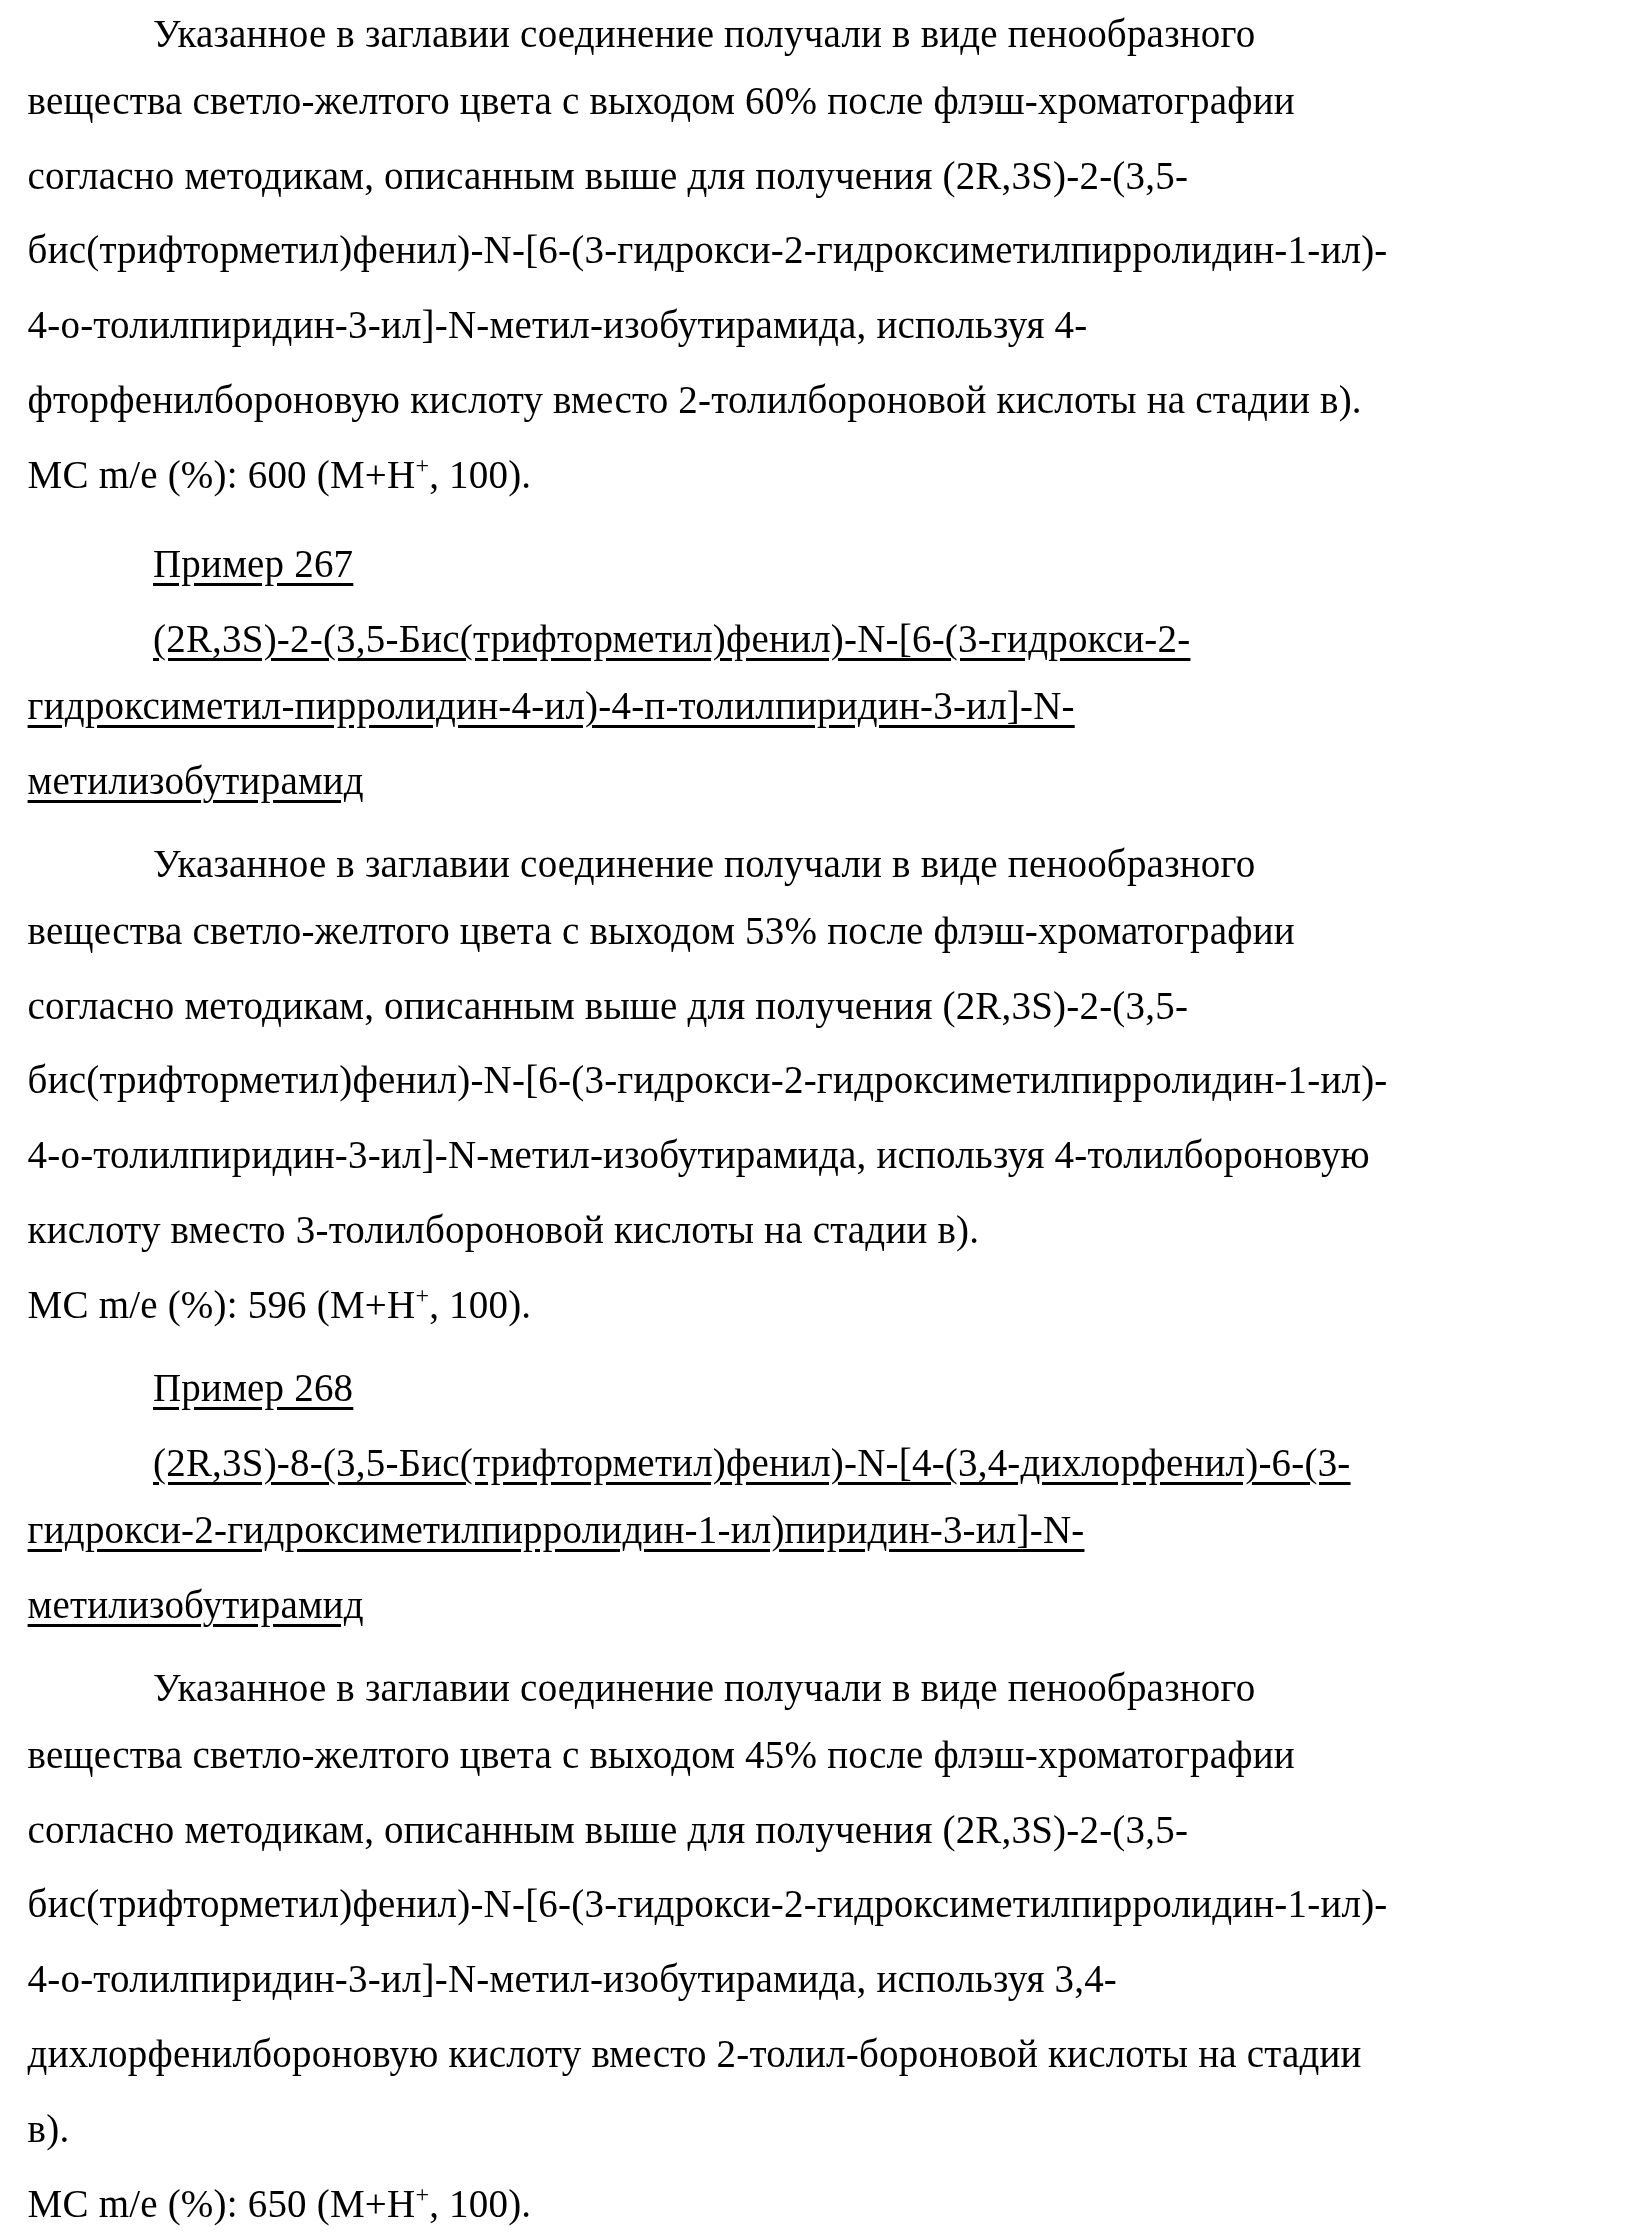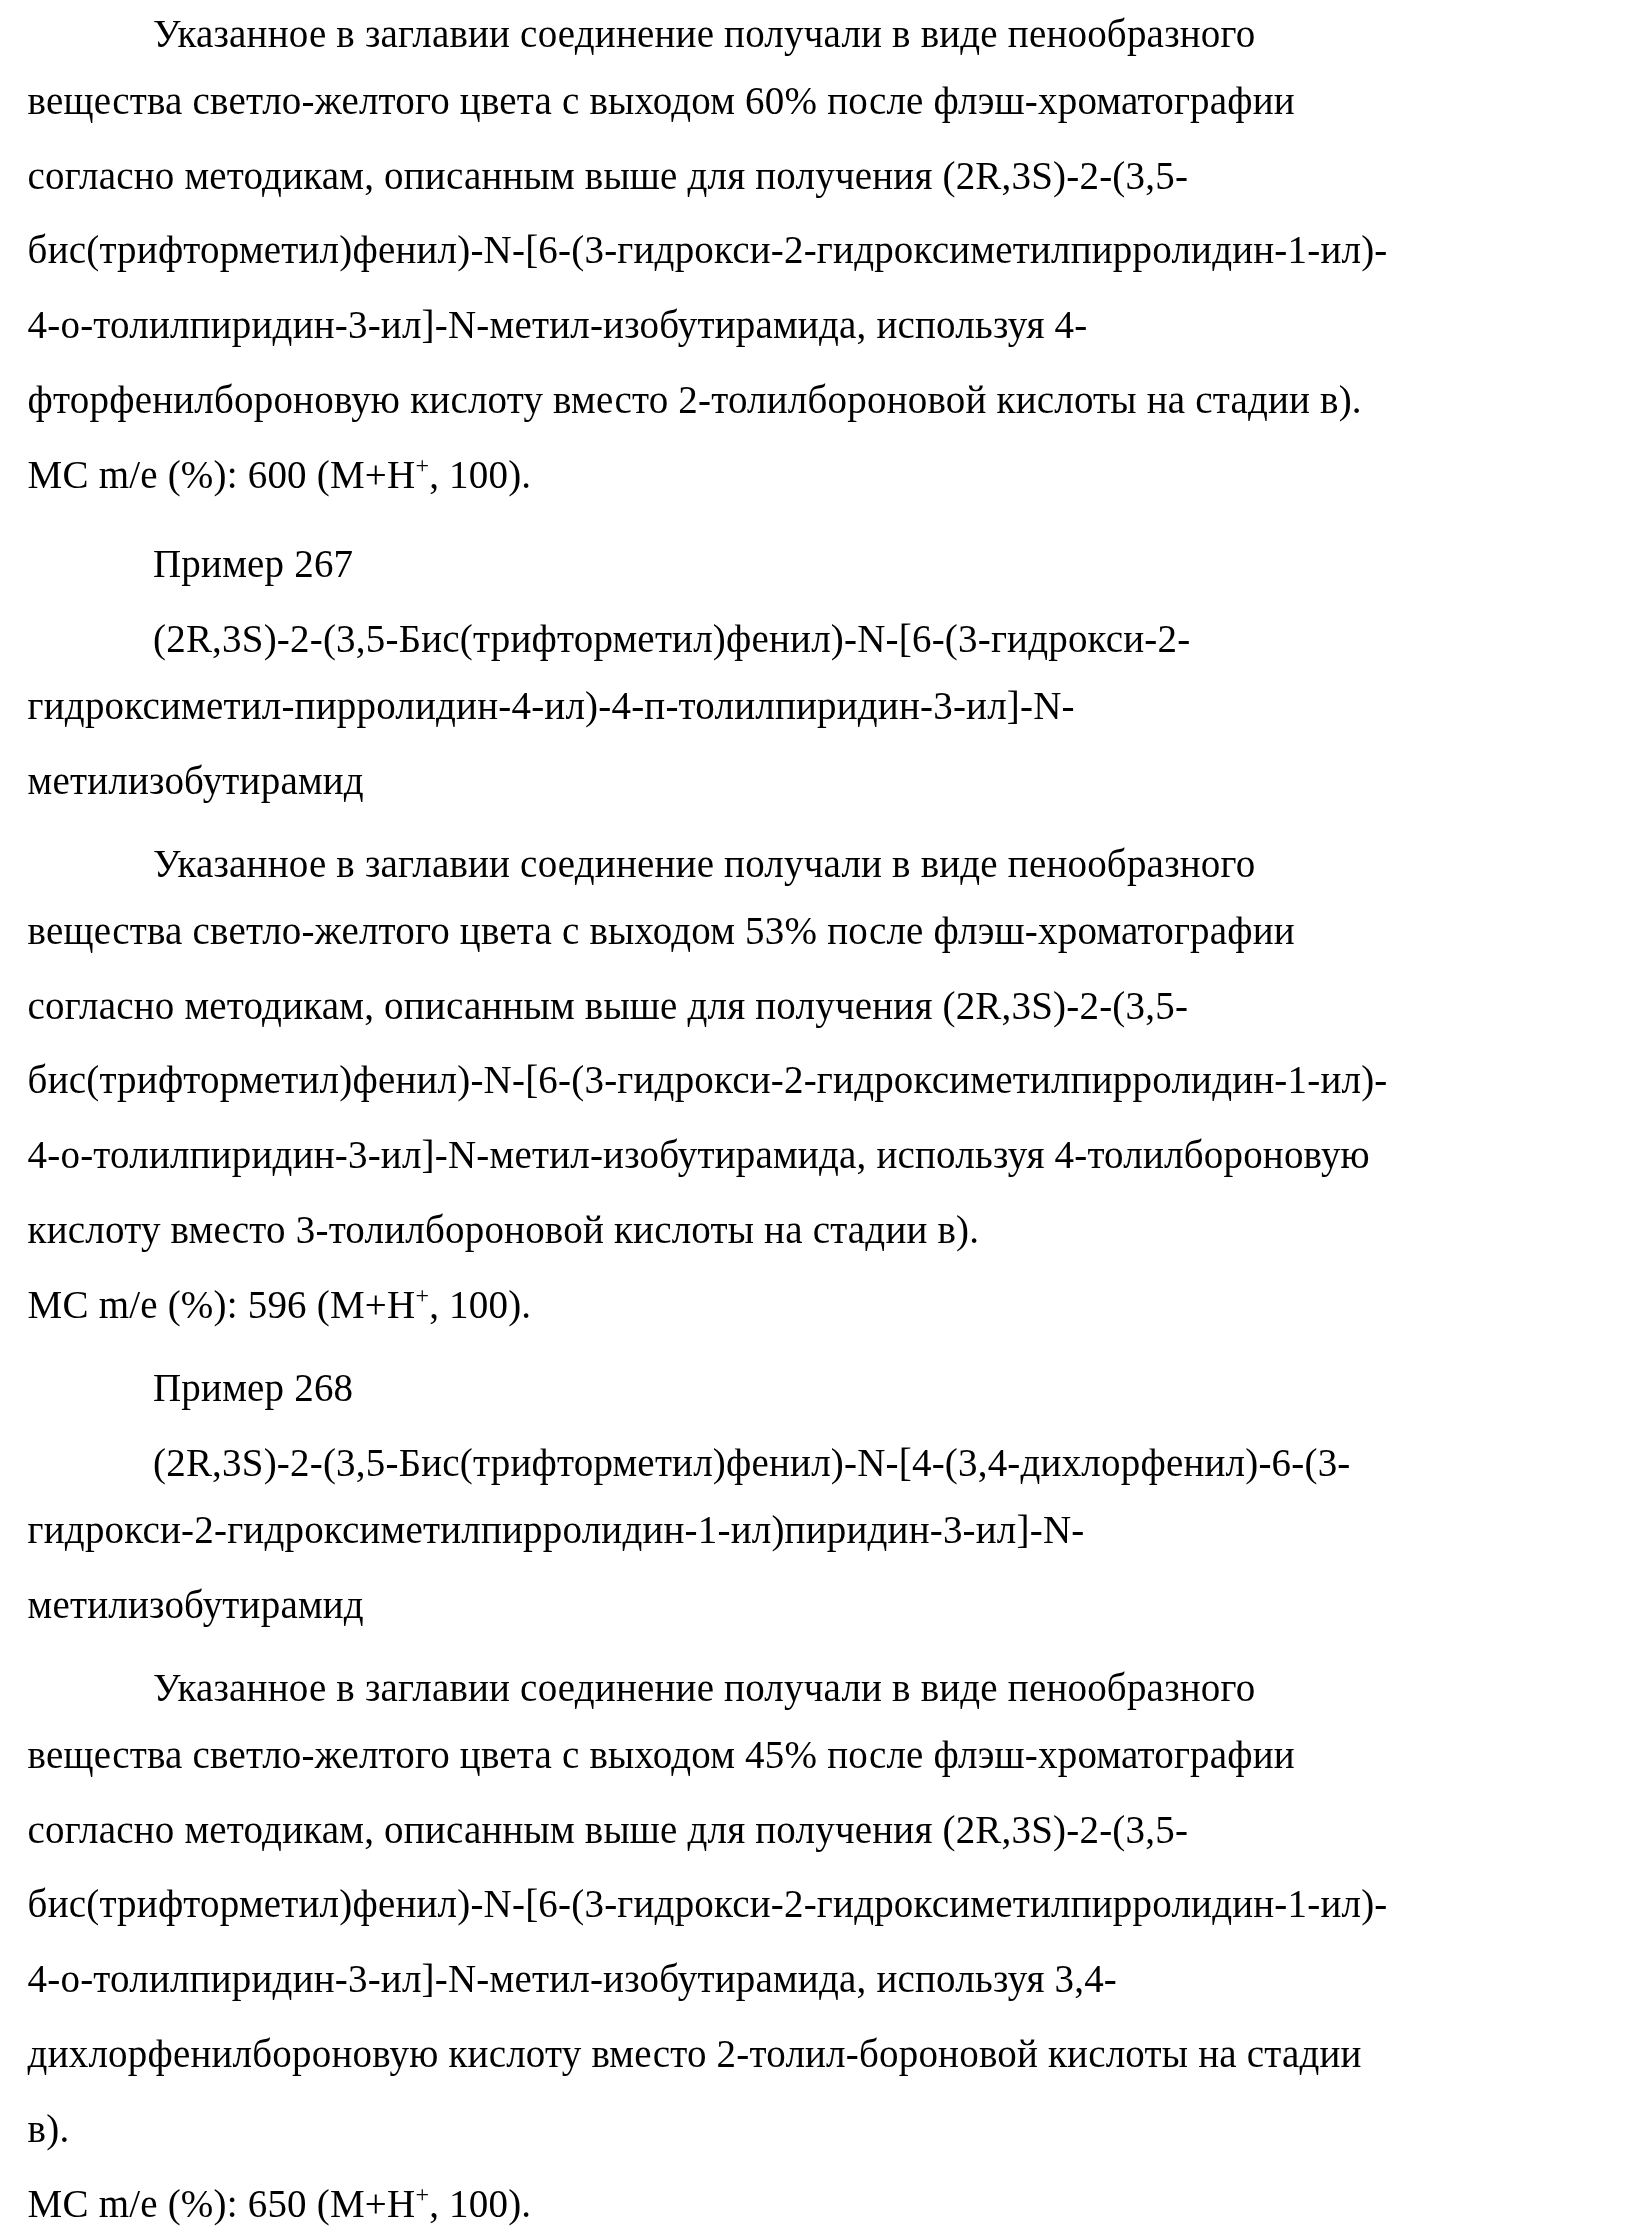--- a/index.html
+++ b/index.html
@@ -1,20 +1,20 @@
 <!DOCTYPE html>
 <html style="font-size:13.8px"><head>
 <meta charset="utf-8">
 <style>
   html, body { margin:0; padding:0; background:#ffffff; }
   body { width:1649px; height:2239px; position:relative; overflow:hidden;
          font-family:"Liberation Serif", serif; color:#000; }
   .ln { position:absolute; left:27.6px; font-size:39px; line-height:48px; white-space:nowrap; letter-spacing:0.2px; }
   .ind { left:153px;margin-top:8px; }
-  .u { text-decoration-thickness:2.6px; text-underline-offset:6px; }
+  .u { text-decoration:underline; text-decoration-thickness:2.6px; text-underline-offset:6px; }
   sup { font-size:24px; vertical-align:15.5px; line-height:0; }
 </style>
 </head>
 <body>
 
 <div class="ln ind" style="top:1.7px">Указанное в заглавии соединение получали в виде пенообразного</div>
 <div class="ln" style="top:77px">вещества светло-желтого цвета с выходом 60% после флэш-хроматографии</div>
 <div class="ln" style="top:152px">согласно методикам, описанным выше для получения (2R,3S)-2-(3,5-</div>
 <div class="ln" style="top:226px">бис(трифторметил)фенил)-N-[6-(3-гидрокси-2-гидроксиметилпирролидин-1-ил)-</div>
 <div class="ln" style="top:301px">4-о-толилпиридин-3-ил]-N-метил-изобутирамида, используя 4-</div>
@@ -27,21 +27,21 @@
 <div class="ln u" style="top:757px">метилизобутирамид</div>
 <div class="ln ind" style="top:832px">Указанное в заглавии соединение получали в виде пенообразного</div>
 <div class="ln" style="top:907px">вещества светло-желтого цвета с выходом 53% после флэш-хроматографии</div>
 <div class="ln" style="top:982px">согласно методикам, описанным выше для получения (2R,3S)-2-(3,5-</div>
 <div class="ln" style="top:1056px">бис(трифторметил)фенил)-N-[6-(3-гидрокси-2-гидроксиметилпирролидин-1-ил)-</div>
 <div class="ln" style="top:1131px">4-о-толилпиридин-3-ил]-N-метил-изобутирамида, используя 4-толилбороновую</div>
 <div class="ln" style="top:1206px">кислоту вместо 3-толилбороновой кислоты на стадии в).</div>
 <div class="ln" style="top:1281px"><span>МС m/e (%): 596 (M+H</span><sup>+</sup><span>, 100).</span></div>
 
 <div class="ln ind u" style="top:1356px">Пример 268</div>
-<div class="ln ind u" style="top:1431px">(2R,3S)-2-(3,5-Бис(трифторметил)фенил)-N-[4-(3,4-дихлорфенил)-6-(3-</div>
+<div class="ln ind u" style="top:1431px">(2R,3S)-8-(3,5-Бис(трифторметил)фенил)-N-[4-(3,4-дихлорфенил)-6-(3-</div>
 <div class="ln u" style="top:1506px">гидрокси-2-гидроксиметилпирролидин-1-ил)пиридин-3-ил]-N-</div>
 <div class="ln u" style="top:1581px">метилизобутирамид</div>
 <div class="ln ind" style="top:1656px">Указанное в заглавии соединение получали в виде пенообразного</div>
 <div class="ln" style="top:1731px">вещества светло-желтого цвета с выходом 45% после флэш-хроматографии</div>
 <div class="ln" style="top:1806px">согласно методикам, описанным выше для получения (2R,3S)-2-(3,5-</div>
 <div class="ln" style="top:1880px">бис(трифторметил)фенил)-N-[6-(3-гидрокси-2-гидроксиметилпирролидин-1-ил)-</div>
 <div class="ln" style="top:1955px">4-о-толилпиридин-3-ил]-N-метил-изобутирамида, используя 3,4-</div>
 <div class="ln" style="top:2030px">дихлорфенилбороновую кислоту вместо 2-толил-бороновой кислоты на стадии</div>
 <div class="ln" style="top:2105px">в).</div>
 <div class="ln" style="top:2180px"><span>МС m/e (%): 650 (M+H</span><sup>+</sup><span>, 100).</span></div>

